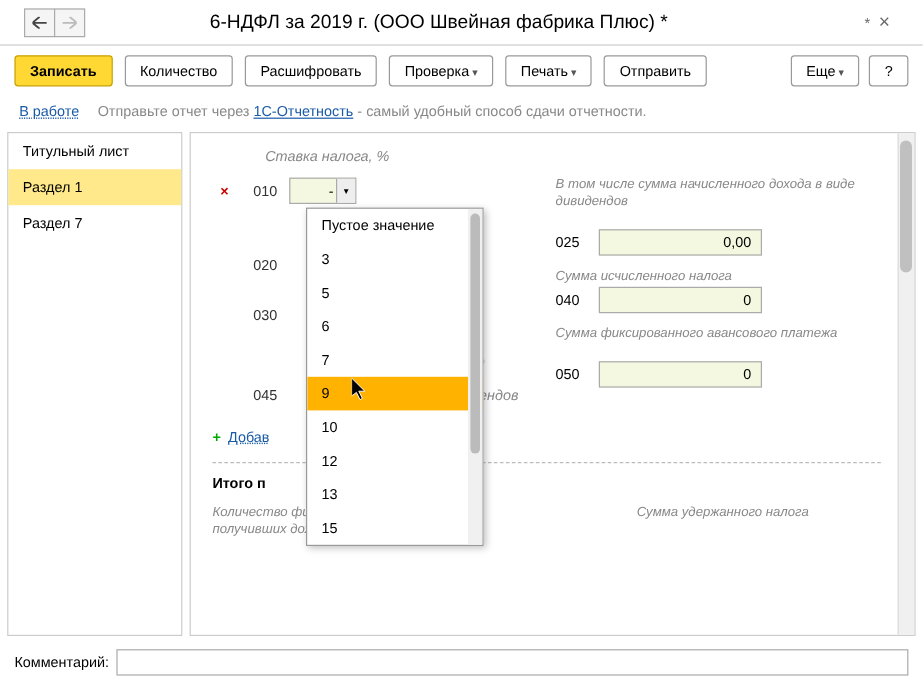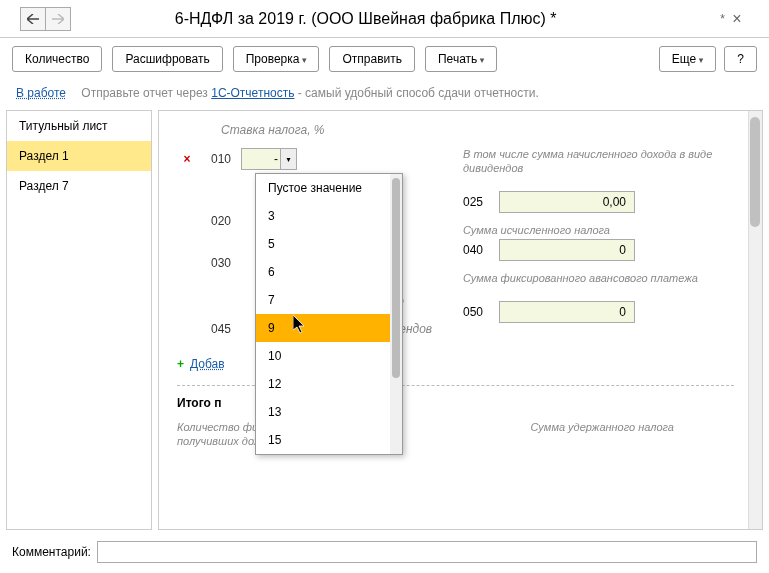--- a/index.html
+++ b/index.html
@@ -84,25 +84,26 @@
     <svg width="12" height="10" viewBox="0 0 12 10">
         <path d="M6 0 L12 5 L6 10 M12 5 H0" stroke="#bbb" stroke-width="1.5" fill="none"></path>
       </svg>
   </div>
   <div class="title-text">6-НДФЛ за 2019 г. (ООО Швейная фабрика Плюс) *</div>
   <div class="star">*</div>
   <div class="close-x">×</div>
 </div>
 
 <div class="toolbar">
+  <button class="btn btn-primary">Записать</button>
   <button class="btn">Количество</button>
   <button class="btn">Расшифровать</button>
   <button class="btn btn-dd">Проверка</button>
+  <button class="btn btn-dd">Печать</button>
   <button class="btn">Отправить</button>
-  <button class="btn btn-dd">Печать</button>
   <div class="toolbar-right">
     <button class="btn btn-dd">Еще</button>
     <button class="btn">?</button>
   </div>
 </div>
 
 <div class="status-bar">
   <span class="status-link">В работе</span>
   <span class="status-text">
     <span>Отправьте отчет через </span><span class="status-link-inline">1С-Отчетность</span><span> - самый удобный способ сдачи отчетности.</span>

